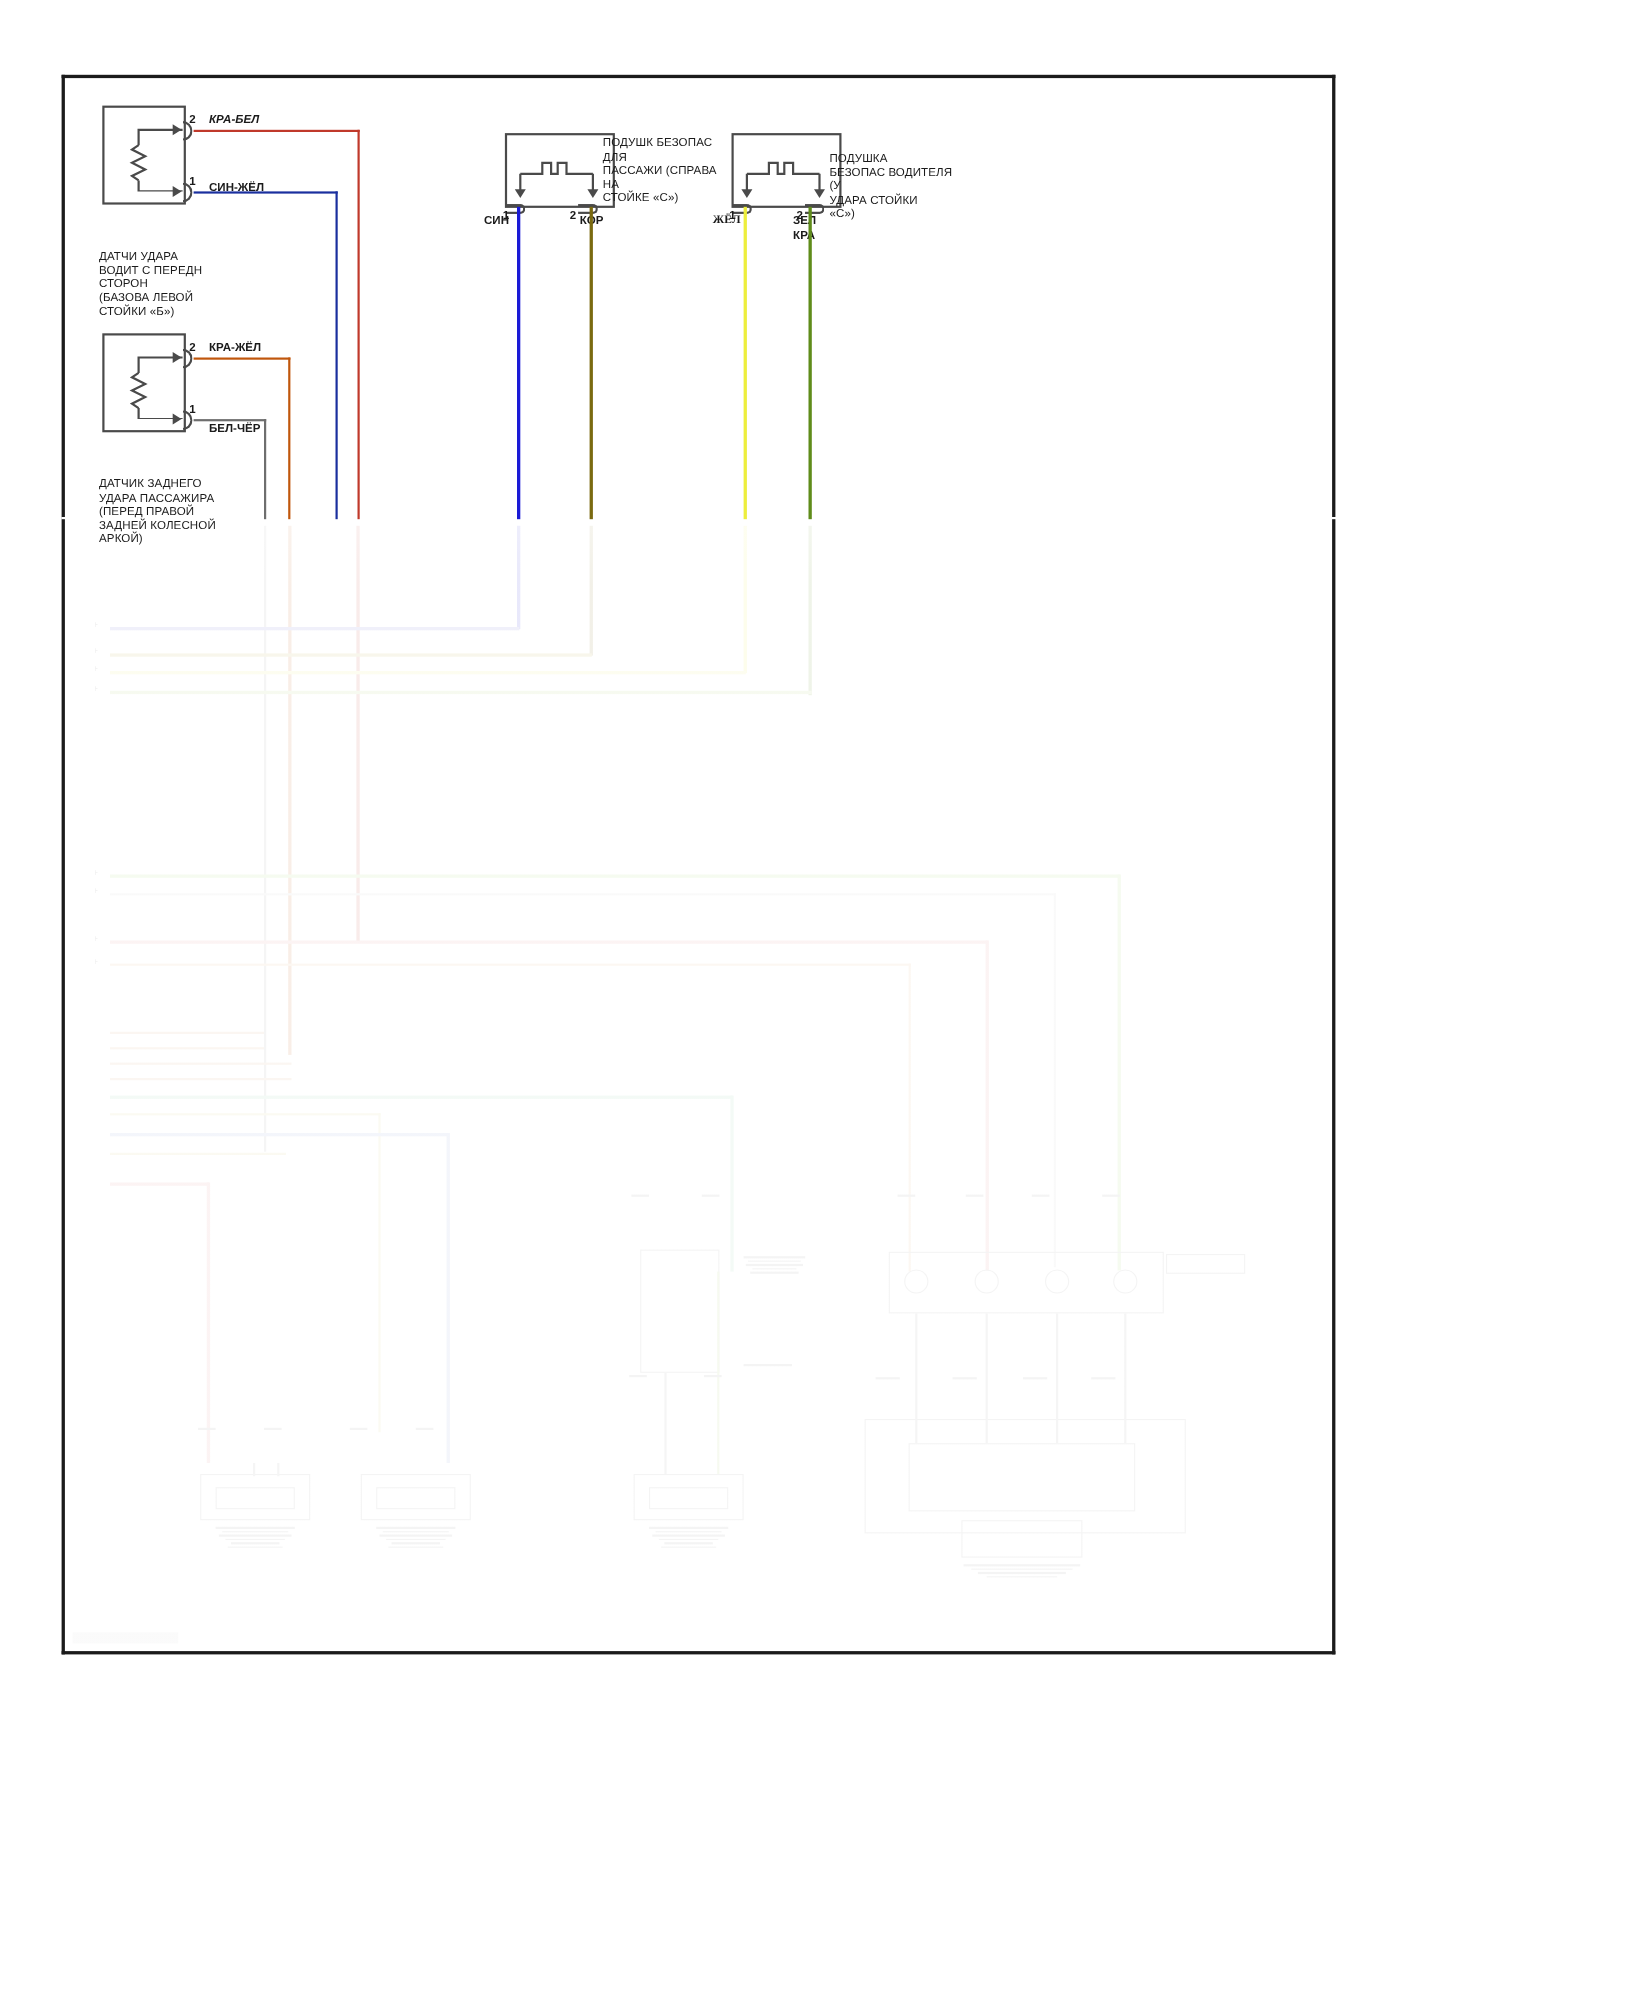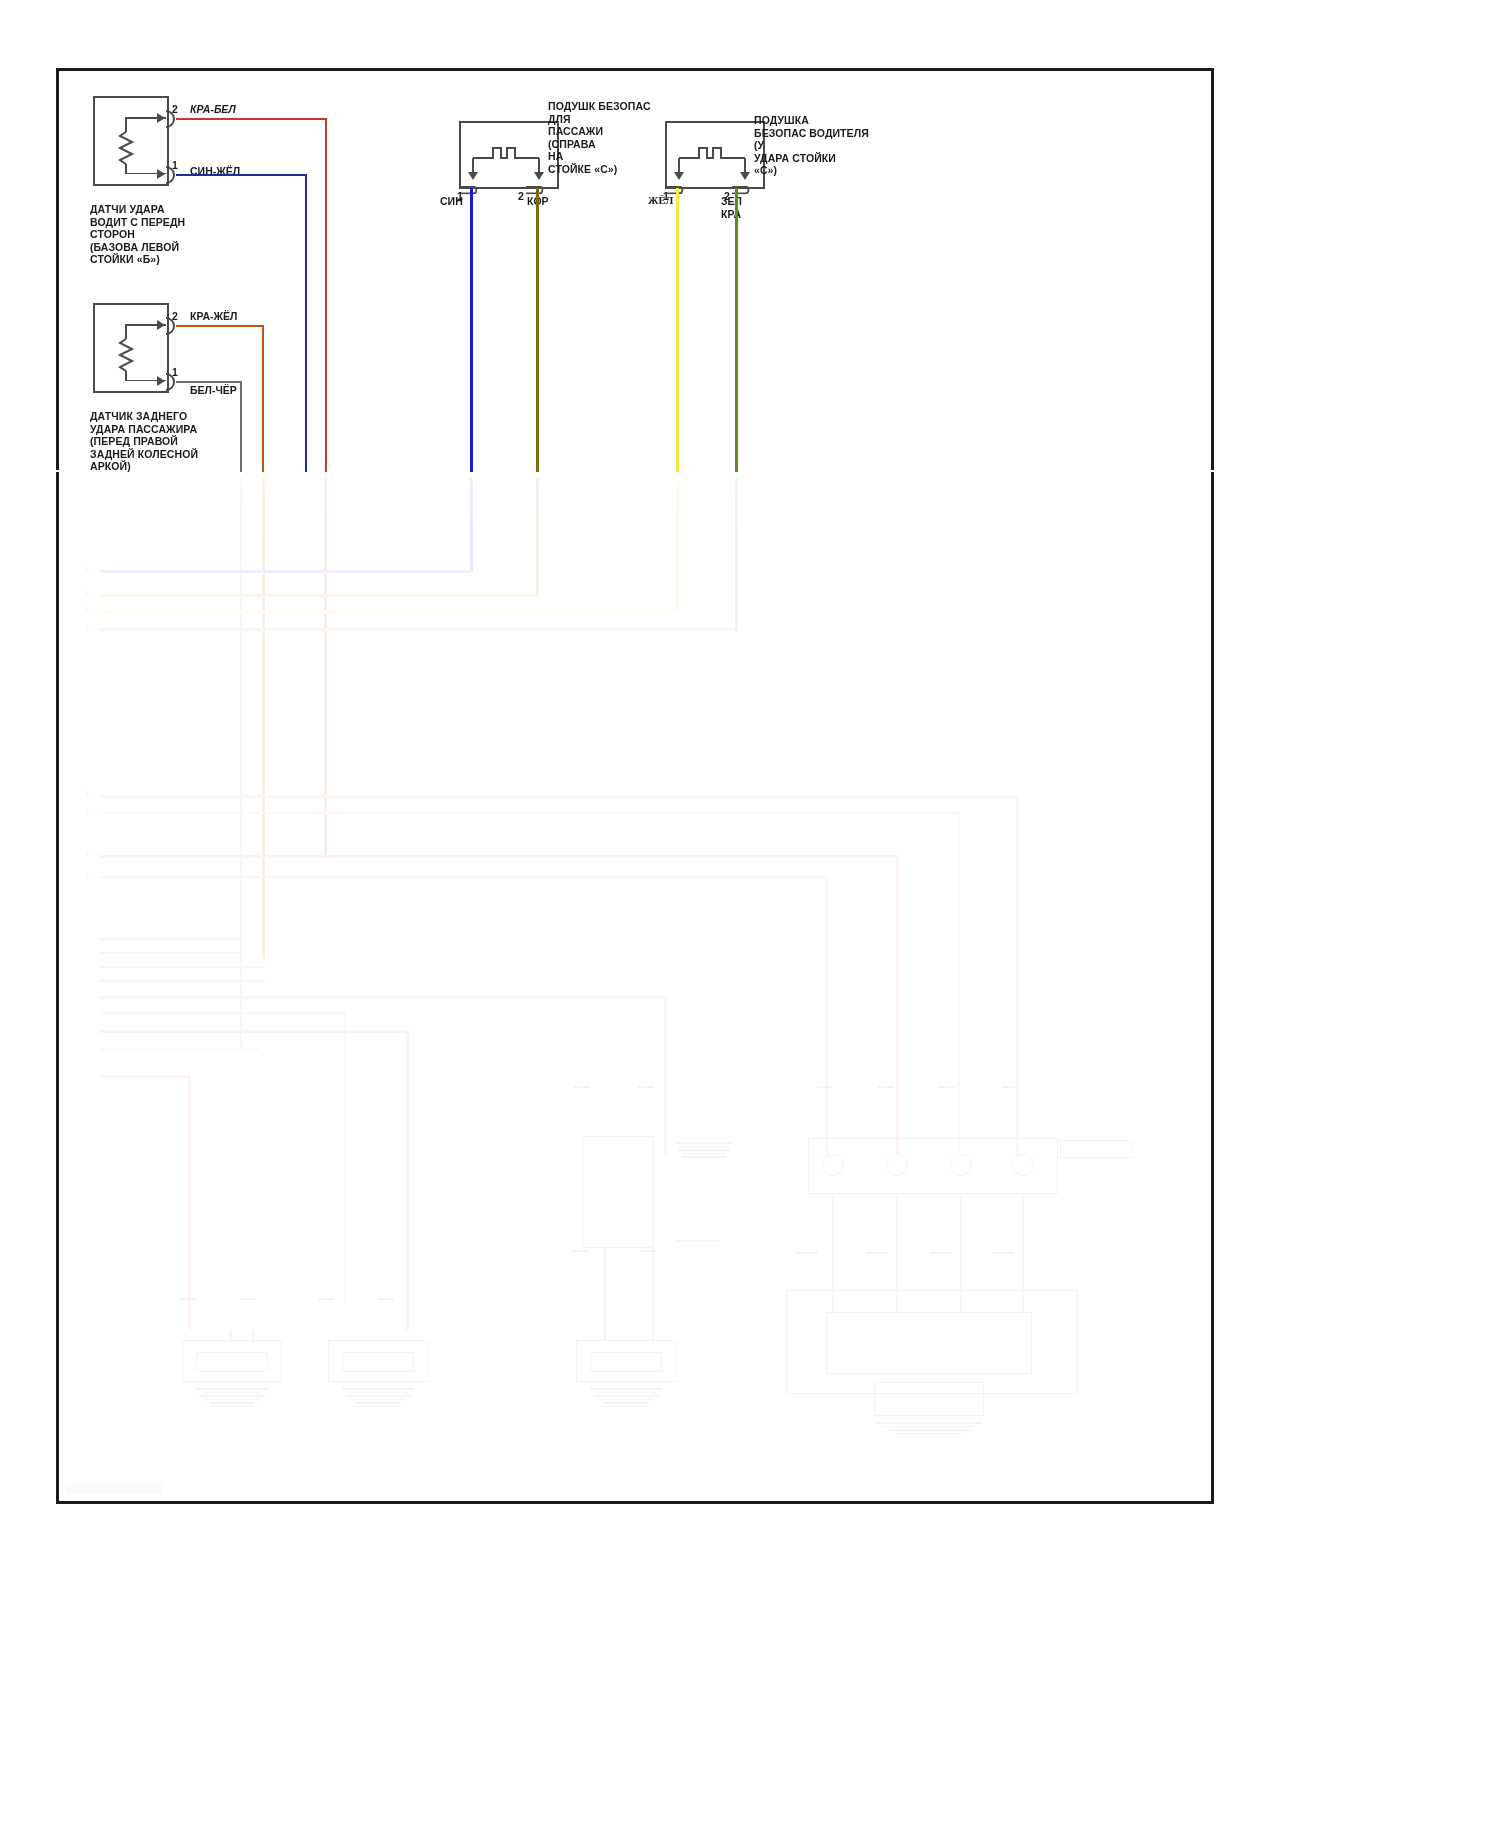--- a/index.html
+++ b/index.html
@@ -36,25 +36,26 @@
   
   .box{
     position:absolute;
     border:2px solid #4a4a4a;
     box-sizing:border-box;
     background:#ffffff;
   }
   .lbl{
     position:absolute;
     font-size:10.5px;
-    font-weight:bold;
+    font-weight:normal;
     line-height:12.6px;
     color:#1b1b1b;
     letter-spacing:.1px;
     white-space:pre-line;
+    margin-top:24px;
   }
   .pinnum{
     position:absolute;
     font-size:10.5px;
     font-weight:bold;
     color:#1b1b1b;
   }
   .wirelbl{
     position:absolute;
     font-size:10.5px;

